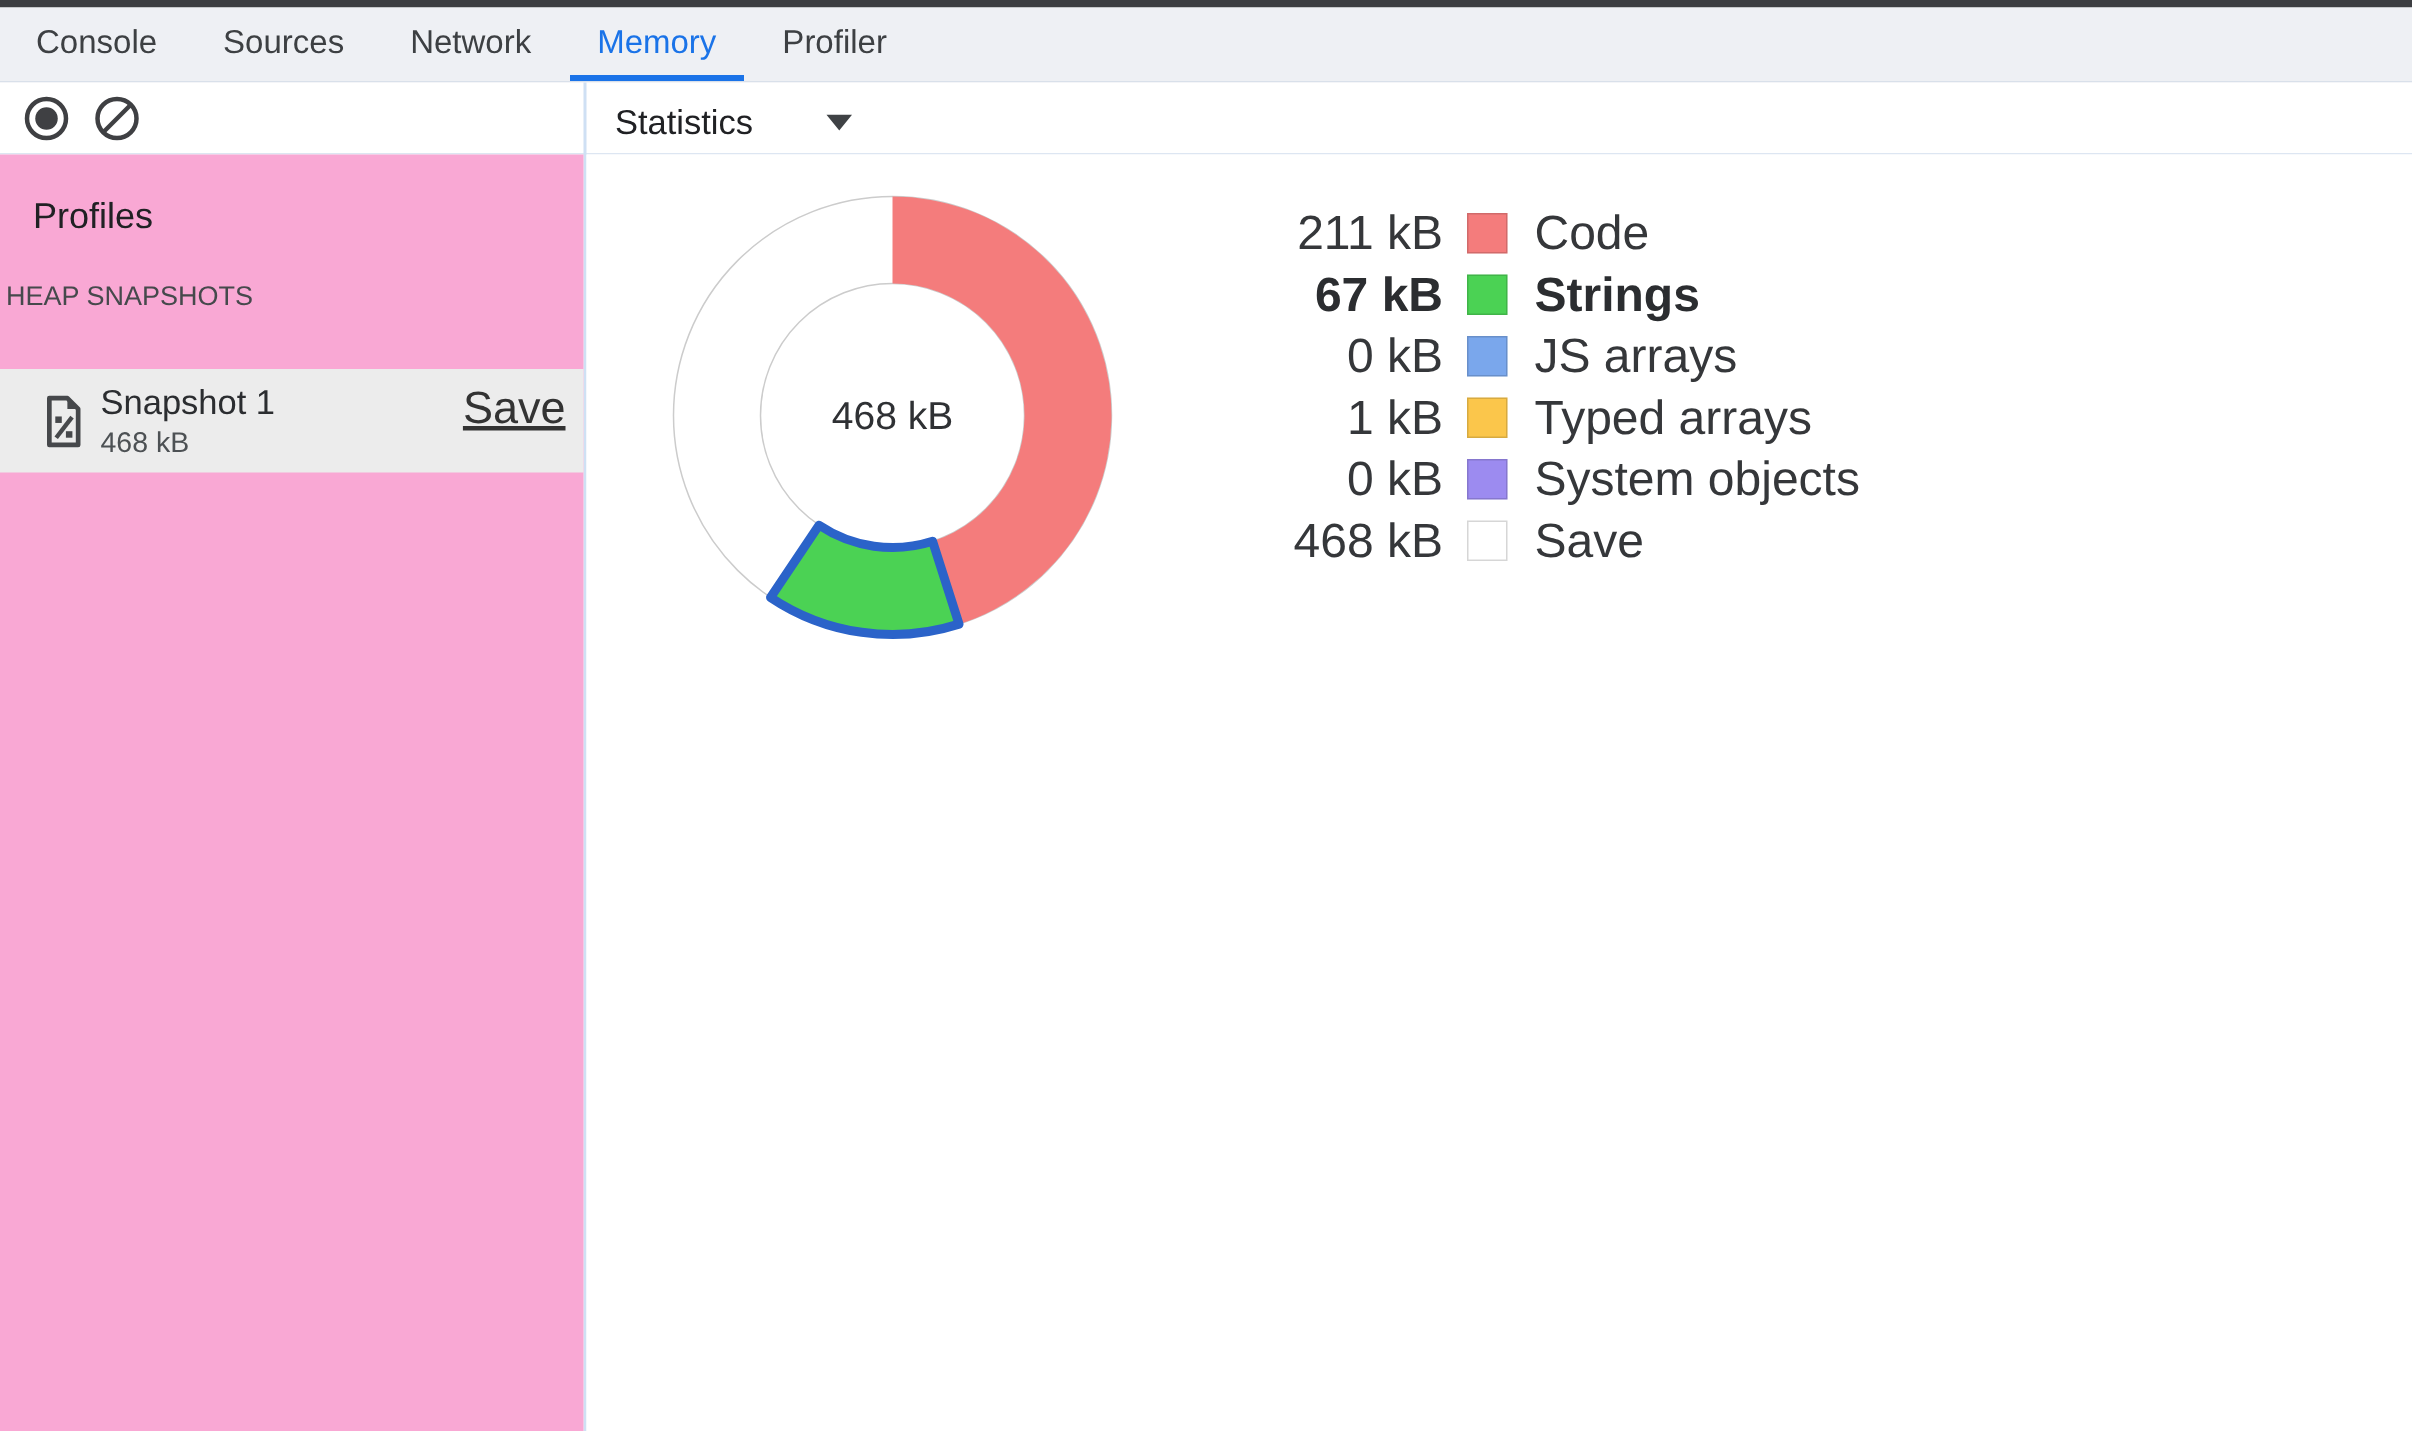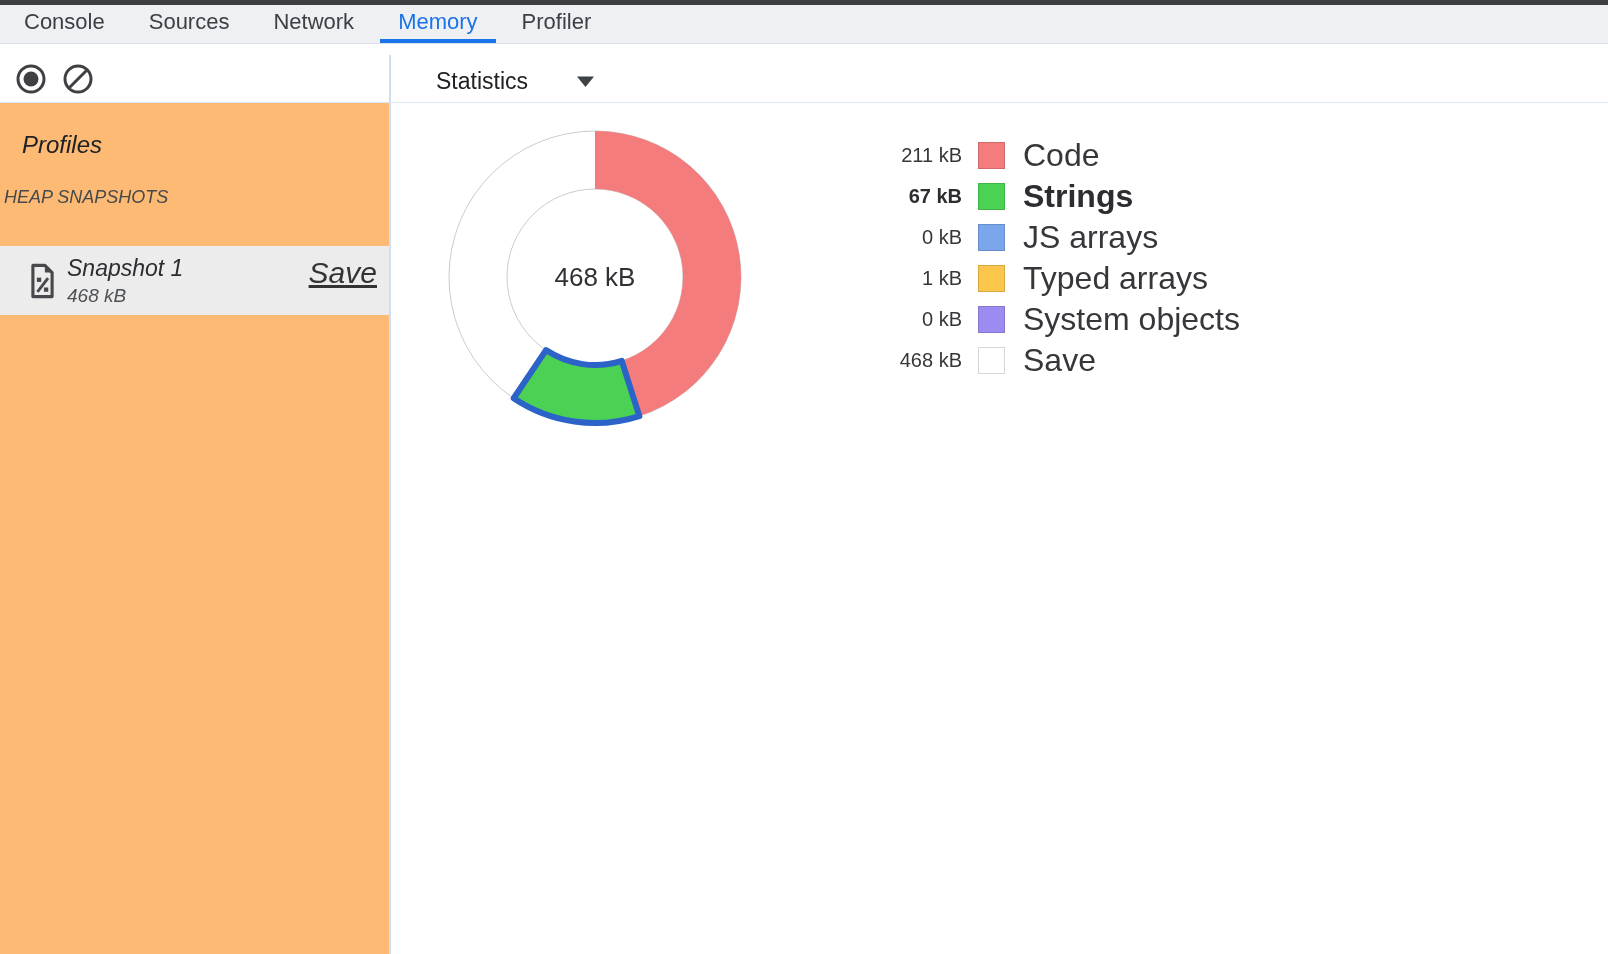--- a/index.html
+++ b/index.html
@@ -5,64 +5,64 @@
   :root{ --accent:#1a73e8; }
   *{ margin:0; padding:0; box-sizing:border-box; }
   html,body{ width:1608px; height:954px; overflow:hidden; background:#fff;
     font-family:"Liberation Sans", sans-serif; }
   .screen{ position:relative; width:1608px; height:954px; background:#fff; }
 
   
   .top-strip{ position:absolute; left:0; top:0; width:100%; height:5px; background:#3c3e41; }
 
   
-  .tab-bar{ position:absolute; left:0; top:5px; width:100%; height:39px;
+  .tab-bar{ position:absolute; left:0; top:5px; width:100%; height:50px;
     background:#eef0f4; border-bottom:1px solid #d9e0ea;
     display:flex; align-items:stretch; padding-left:6px; }
   .tab{ display:flex; align-items:center; height:100%; padding:0 18px;
     font-size:22px; color:#3d4043; background:transparent; border:none;
     border-bottom:4px solid transparent; cursor:pointer; margin-right:8px;
     font-family:"Liberation Sans", sans-serif; }
   .tab.active{ color:var(--accent); border-bottom-color:var(--accent); }
 
   
   .toolbar{ position:absolute; left:0; top:55px; width:100%; height:48px;
     background:#fff; border-bottom:1px solid #dde6f2; }
   .tool-btn{ position:absolute; top:8px; width:32px; height:32px; background:none;
     border:none; padding:0; cursor:pointer; }
   .tool-btn.record{ left:15px; }
   .tool-btn.clear{ left:62px; }
-  .stats-select{ position:absolute; left:436px; top:0; height:52px;
+  .stats-select{ position:absolute; left:410px; top:0; height:52px;
     display:flex; align-items:center; cursor:pointer;justify-content:space-between; }
   .stats-select .lbl{ font-size:23px; color:#202124; }
   .stats-select .caret{ margin-left:48px; display:flex; align-items:center; }
 
   
   .v-divider{ position:absolute; left:389px; top:55px; bottom:0; width:2px; background:#cfe0f4; }
 
   
-  .sidebar{ position:absolute; left:0; top:103px; width:389px; bottom:0; background:#fdba74;font-style:italic; }
+  .sidebar{ position:absolute; left:0; top:103px; width:389px; bottom:0; background:#f9a8d4; }
   .profiles-title{ position:absolute; left:22px; top:28px; font-size:24px; color:#202124; }
   .section-title{ position:absolute; left:4px; top:84px; font-size:18px; color:#46494c; }
   .snapshot-row{ position:absolute; left:0; top:118px; width:100%; height:69px;
     background:#ececec; cursor:pointer;margin-top:25px; }
   .snap-icon{ position:absolute; left:29px; top:17px; }
   .snap-text{ position:absolute; left:67px; top:9px; }
   .snap-title{ font-size:23px; color:#2b2d30; }
   .snap-size{ font-size:19px; color:#4d5154; margin-top:3px; }
   .save-link{ position:absolute; right:12px; top:10px; font-size:30px; color:#333;
     text-decoration:underline; cursor:pointer;text-align:right; }
 
   
   .main{ position:absolute; left:391px; top:103px; right:0; bottom:0; background:#fff; }
   #donut-svg{ position:absolute; left:44px; top:14px; }
 
   .legend{ position:absolute; left:461px; top:32px; }
   .legend-row{ display:flex; align-items:center; height:41px; }
-  .legend-val{ width:110px; text-align:right; font-size:20px; color:#35373a; }
+  .legend-val{ width:110px; text-align:right; font-size:32px; color:#35373a; }
   .legend-swatch{ width:27px; height:27px; margin-left:16px;
     border:1px solid rgba(0,0,0,0.14); }
   .legend-swatch.total{ border:1px solid #d6d6d6; }
   .legend-lbl{ margin-left:18px; font-size:32px; color:#35373a; }
   .legend-row.selected .legend-val, .legend-row.selected .legend-lbl{ font-weight:700; color:#2b2d30; }
 </style>
 </head>
 <body>
 
 <div class="screen">

